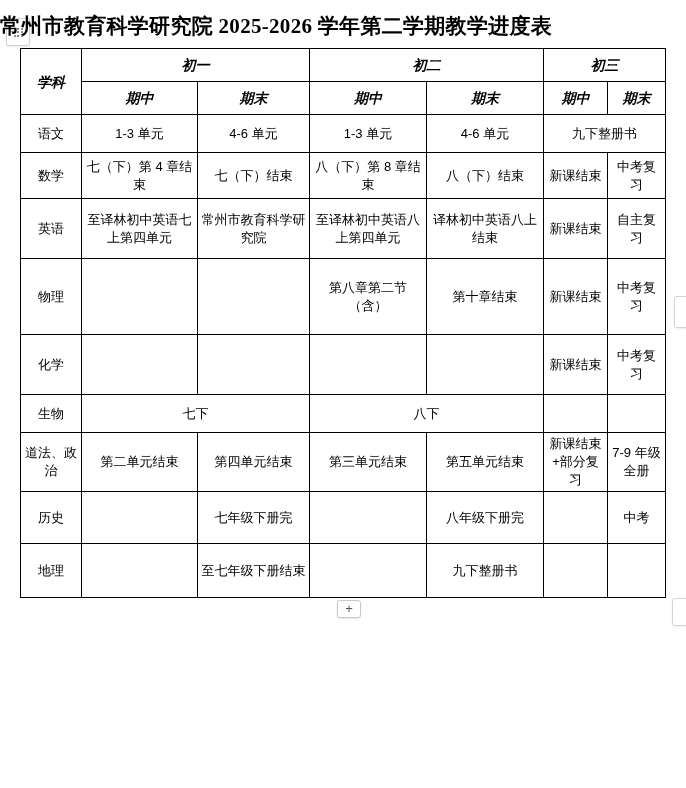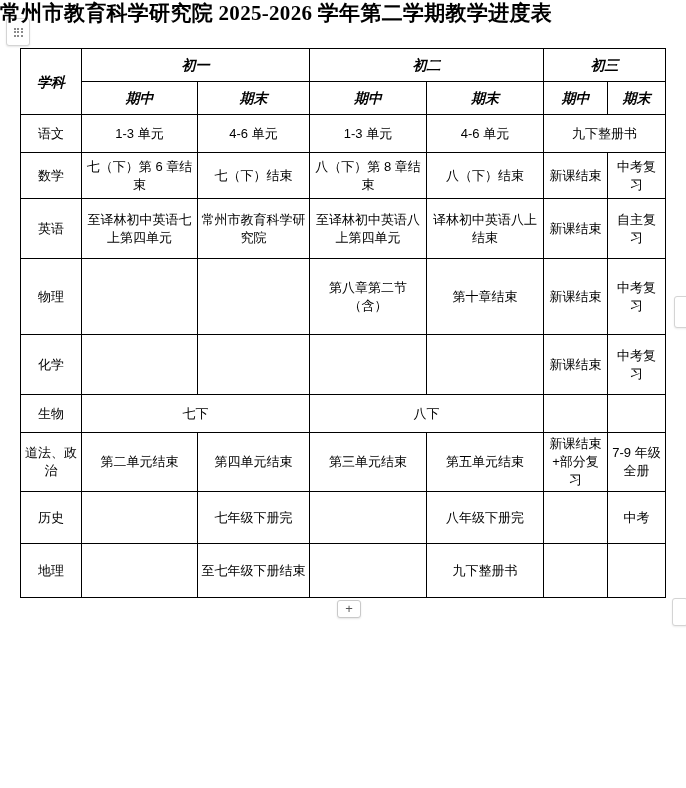--- a/index.html
+++ b/index.html
@@ -41,21 +41,21 @@
     display: block;
     width: 2px;
     height: 2px;
     background: #8a8a8a;
   }
 
   
   .doc-title {
     position: absolute;
     left: 0;
-    top: 0;
+    top: 13px;
     width: 544px;
     text-align: center;
     font-family: "Liberation Serif", "DejaVu Serif", serif;
     font-weight: bold;
     font-size: 21px;
     letter-spacing: 0.3px;
     line-height: 26px;
     white-space: nowrap;
   }
 
@@ -186,21 +186,21 @@
         <td class="subject">语文</td>
         <td>1-3 单元</td>
         <td>4-6 单元</td>
         <td>1-3 单元</td>
         <td>4-6 单元</td>
         <td colspan="2">九下整册书</td>
       </tr>
 
       <tr class="r-math">
         <td class="subject">数学</td>
-        <td>七（下）第 6 章结束</td>
+        <td>七（下）第 4 章结束</td>
         <td>七（下）结束</td>
         <td>八（下）第 8 章结束</td>
         <td>八（下）结束</td>
         <td>新课结束</td>
         <td>中考复习</td>
       </tr>
 
       <tr class="r-eng">
         <td class="subject">英语</td>
         <td>至译林初中英语七上第四单元</td>

